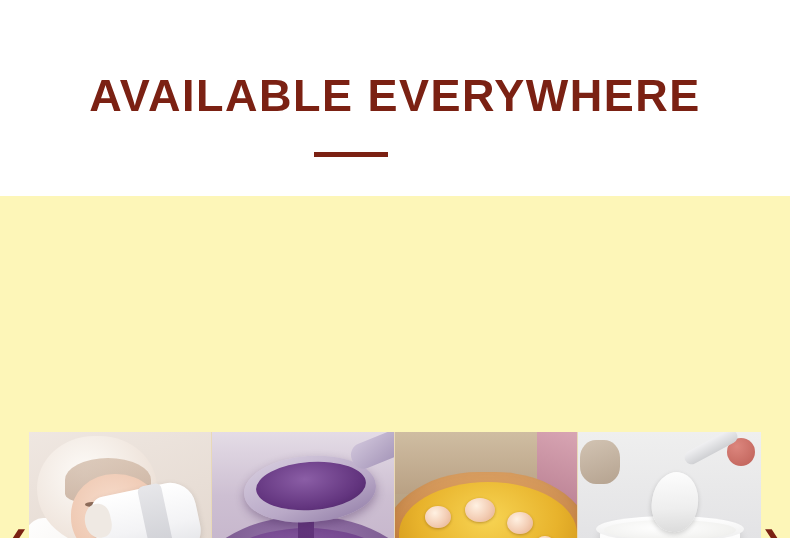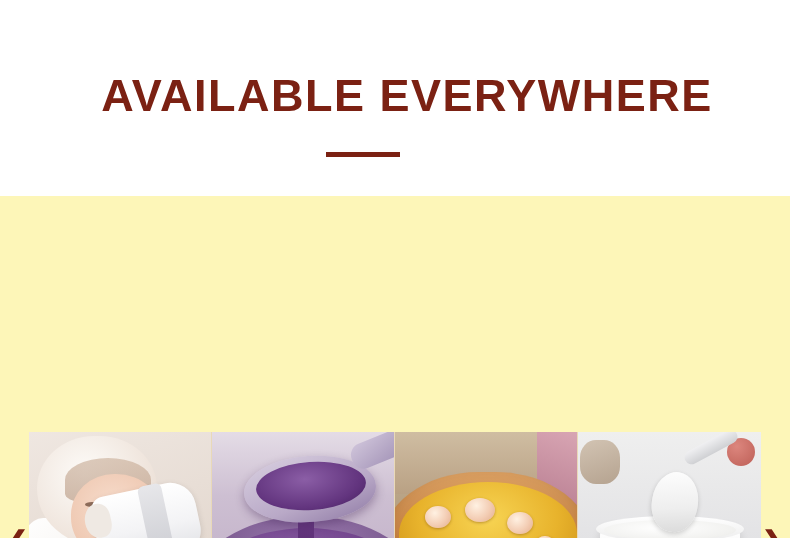--- a/index.html
+++ b/index.html
@@ -15,21 +15,21 @@
   }
   .page {
     position: relative;
     width: 790px;
     height: 538px;
     background: #ffffff;
   }
   
   .header {
     position: absolute;
-    left: 12px;
+    left: 0;
     top: 0;
     width: 701px;
     height: 196px;
     background: #ffffff;
   }
   .title {
     position: absolute;
     left: 0;
     top: 70px;
     width: 790px;

